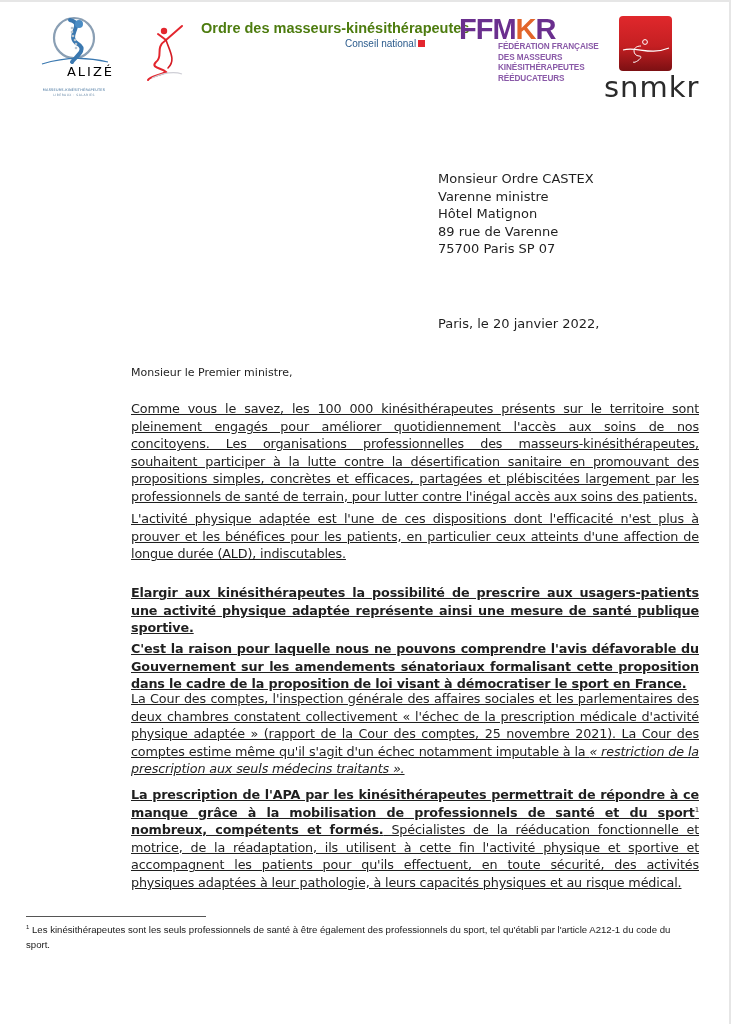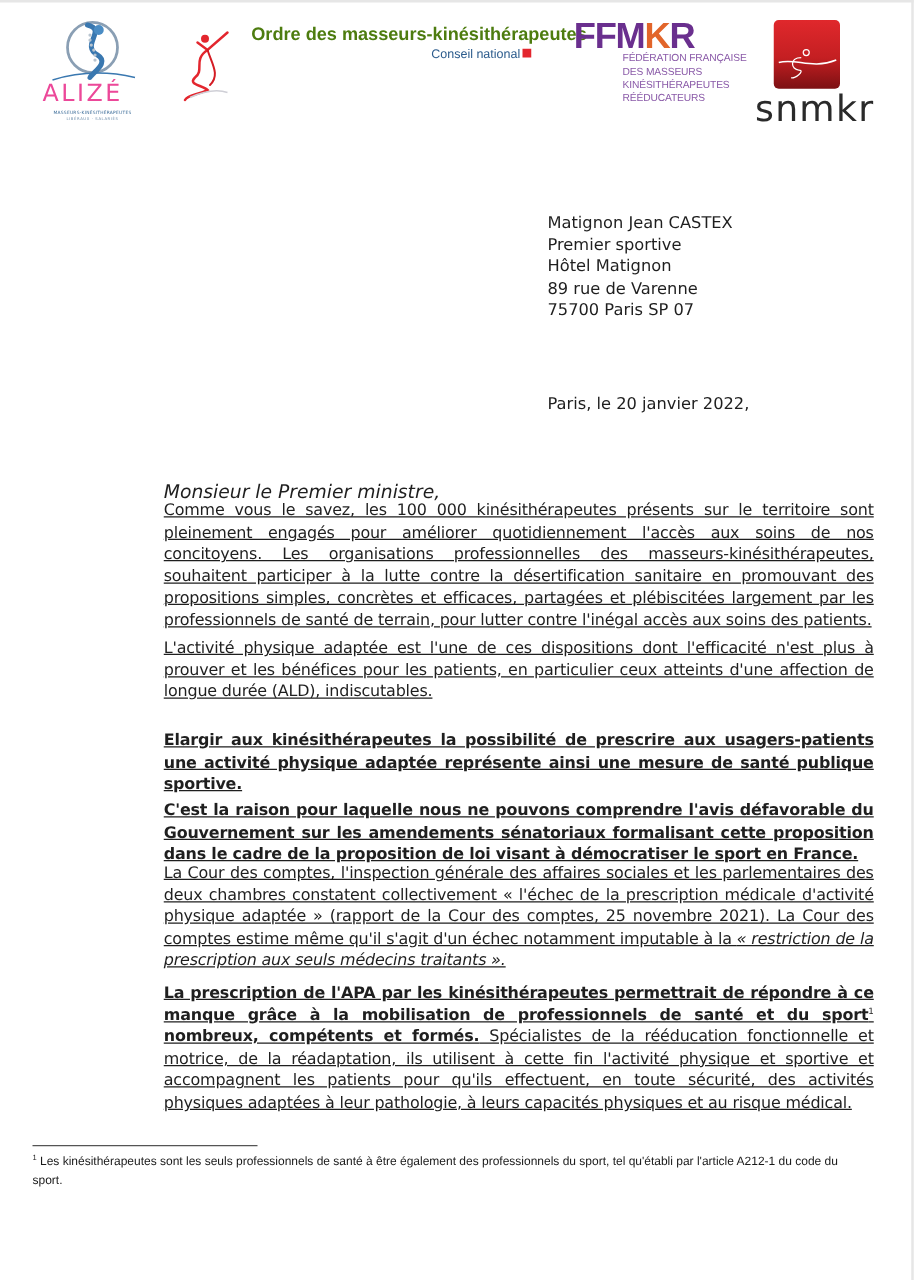--- a/index.html
+++ b/index.html
@@ -4,53 +4,53 @@
   <style>
     html, body { margin: 0; padding: 0; background: #ffffff; }
     body { width: 731px; height: 1024px; position: relative; overflow: hidden;
       font-family: "DejaVu Sans", sans-serif; color: #1a1a1a; }
     .page-edge { position: absolute; left: 0; top: 0; width: 731px; height: 2px; background: #e6e6e6; }
     .page-edge-r { position: absolute; right: 0; top: 0; width: 2px; height: 1024px; background: #e6e6e6; }
 
     
     .logo { position: absolute; }
     .logo-alize { left: 34px; top: 14px; width: 80px; height: 84px; }
-    .alize-word { position: absolute; left: 0; top: 50px; width: 80px; text-align: left;
-      font-family: "DejaVu Sans", sans-serif; font-size: 19px; letter-spacing: 2px; color: #ec4899; font-weight: normal; }
+    .alize-word { position: absolute; left: 0; top: 50px; width: 80px; text-align: right;
+      font-family: "DejaVu Sans", sans-serif; font-size: 13px; letter-spacing: 2px; color: #000000; font-weight: normal; }
     .alize-sub { position: absolute; left: 0; top: 74px; width: 80px; text-align: center;
       font-size: 3.5px; color: #3a6b98; letter-spacing: 0.2px; }
     .alize-sub2 { position: absolute; left: 0; top: 79px; width: 80px; text-align: center;
       font-size: 3px; color: #6a8aa8; letter-spacing: 0.5px; }
 
     .logo-ordre-fig { left: 142px; top: 22px; width: 45px; height: 60px; }
     .ordre-title { position: absolute; left: 201px; top: 20px; font-family: "Liberation Sans", sans-serif;
       font-weight: bold; font-size: 14.5px; color: #4d7c0f; white-space: nowrap; }
     .ordre-sub { position: absolute; left: 345px; top: 38px; font-family: "Liberation Sans", sans-serif;
       font-size: 10px; color: #2b5b8c; white-space: nowrap; text-align: center; }
     .ordre-square { display: inline-block; width: 7px; height: 7px; background: #e3262e; margin-left: 2px; vertical-align: 0px; }
 
     .logo-ffmkr { left: 459px; top: 16px; width: 110px; height: 90px; }
     .ffmkr-word { font-family: "Liberation Sans", sans-serif; font-weight: bold; font-size: 29px;
       color: #6a2f8e; letter-spacing: -1px; line-height: 26px; }
     .ffmkr-word .k { color: #e2652a; }
-    .ffmkr-line { font-family: "Liberation Sans", sans-serif; font-weight: normal; font-size: 8.2px;
+    .ffmkr-line { font-family: "Liberation Sans", sans-serif; font-weight: bold; font-size: 8.2px;
       color: #8a5aa8; line-height: 10.5px; white-space: nowrap; letter-spacing: -0.1px; padding-left: 39px; }
 
     .logo-snmkr { left: 604px; top: 16px; width: 84px; height: 84px; }
     .snmkr-box { position: absolute; left: 15px; top: 0; width: 53px; height: 55px; border-radius: 4px;
       background: linear-gradient(180deg, #e0282c 0%, #c41f22 55%, #7c1013 100%); }
     .snmkr-word { position: absolute; left: 0; top: 54px; width: 84px; text-align: center;
       font-family: "DejaVu Sans", sans-serif; font-size: 29px; color: #2a2a2a; letter-spacing: 1px; }
 
     
     .text { font-family: "DejaVu Sans", sans-serif; font-size: 12.6px; color: #1f1f1f; }
     .address { position: absolute; left: 438px; top: 170px; line-height: 17.6px; font-size: 13px; }
     .address div { white-space: nowrap; }
     .date { position: absolute; left: 438px; top: 316px; font-size: 13px; white-space: nowrap; }
-    .salutation { position: absolute; left: 131px; top: 384px; font-size: 15px; white-space: nowrap; font-style: italic; }
+    .salutation { position: absolute; left: 131px; top: 366px; font-size: 11px; white-space: nowrap; }
 
     .para { position: absolute; left: 131px; width: 568px; line-height: 17.6px; text-align: justify;
       font-size: 12.75px; letter-spacing: -0.15px; text-decoration: underline; }
     .p1 { top: 400px; }
     .p2 { top: 510px; }
     .p3 { top: 584px; font-weight: bold; }
     .p4 { top: 640px; font-weight: bold; }
     .p5 { top: 690px; }
     .p6 { top: 786px; }
     .b { font-weight: bold; }
@@ -113,22 +113,22 @@
     <svg width="53" height="55" viewBox="0 0 53 55">
       <path d="M4 34 C 18 30, 30 40, 50 32" fill="none" stroke="#ffffff" stroke-width="1.2"></path>
       <circle cx="26" cy="26" r="2.4" fill="none" stroke="#ffffff" stroke-width="1"></circle>
       <path d="M22 30 C 12 30, 14 40, 20 40 C 26 40, 16 48, 14 46" fill="none" stroke="#ffffff" stroke-width="1"></path>
     </svg>
   </div>
   <div class="snmkr-word">snmkr</div>
 </div>
 
 <div class="text address">
-  <div>Matignon Jean CASTEX</div>
-  <div>Premier sportive</div>
+  <div>Monsieur Ordre CASTEX</div>
+  <div>Varenne ministre</div>
   <div>Hôtel Matignon</div>
   <div>89 rue de Varenne</div>
   <div>75700 Paris SP 07</div>
 </div>
 
 <div class="text date">Paris, le 20 janvier 2022,</div>
 <div class="text salutation">Monsieur le Premier ministre,</div>
 
 <div class="text para p1">Comme vous le savez, les 100 000 kinésithérapeutes présents sur le territoire sont pleinement engagés pour améliorer quotidiennement l'accès aux soins de nos concitoyens. Les organisations professionnelles des masseurs-kinésithérapeutes, souhaitent participer à la lutte contre la désertification sanitaire en promouvant des propositions simples, concrètes et efficaces, partagées et plébiscitées largement par les professionnels de santé de terrain, pour lutter contre l'inégal accès aux soins des patients.</div>
 <div class="text para p2">L'activité physique adaptée est l'une de ces dispositions dont l'efficacité n'est plus à prouver et les bénéfices pour les patients, en particulier ceux atteints d'une affection de longue durée (ALD), indiscutables.</div>

